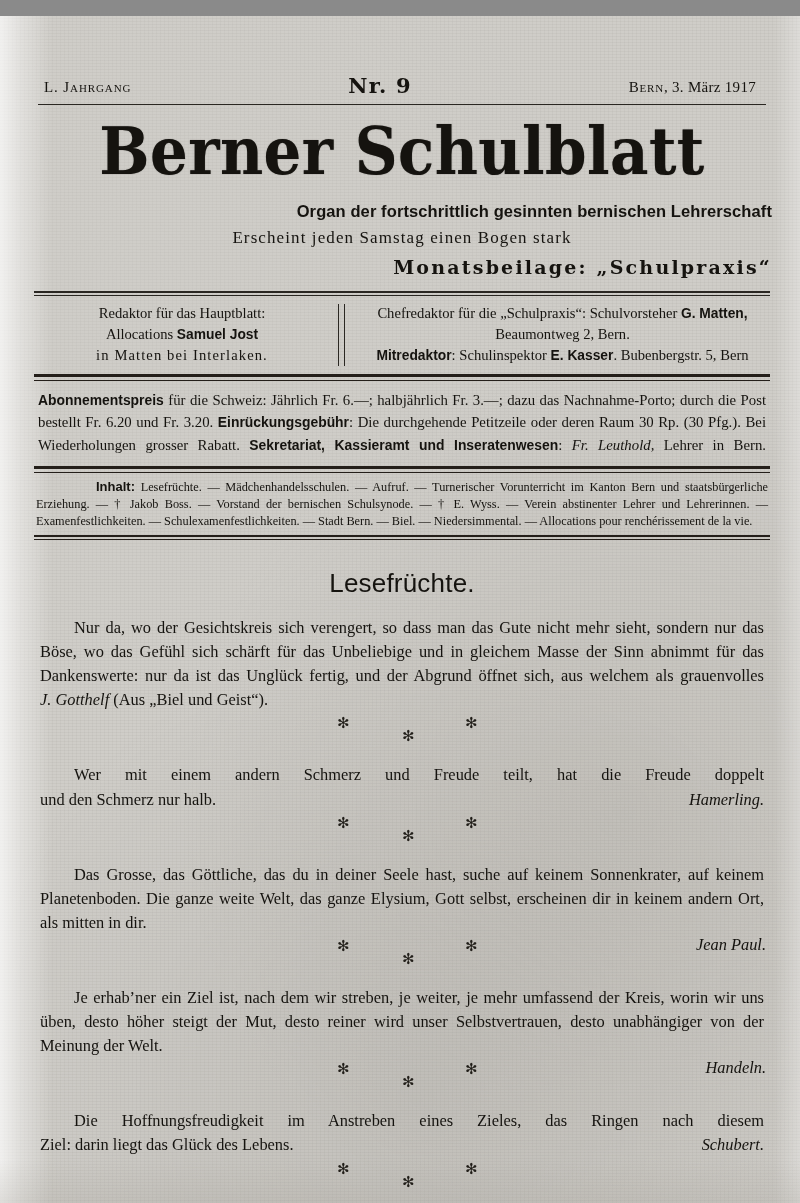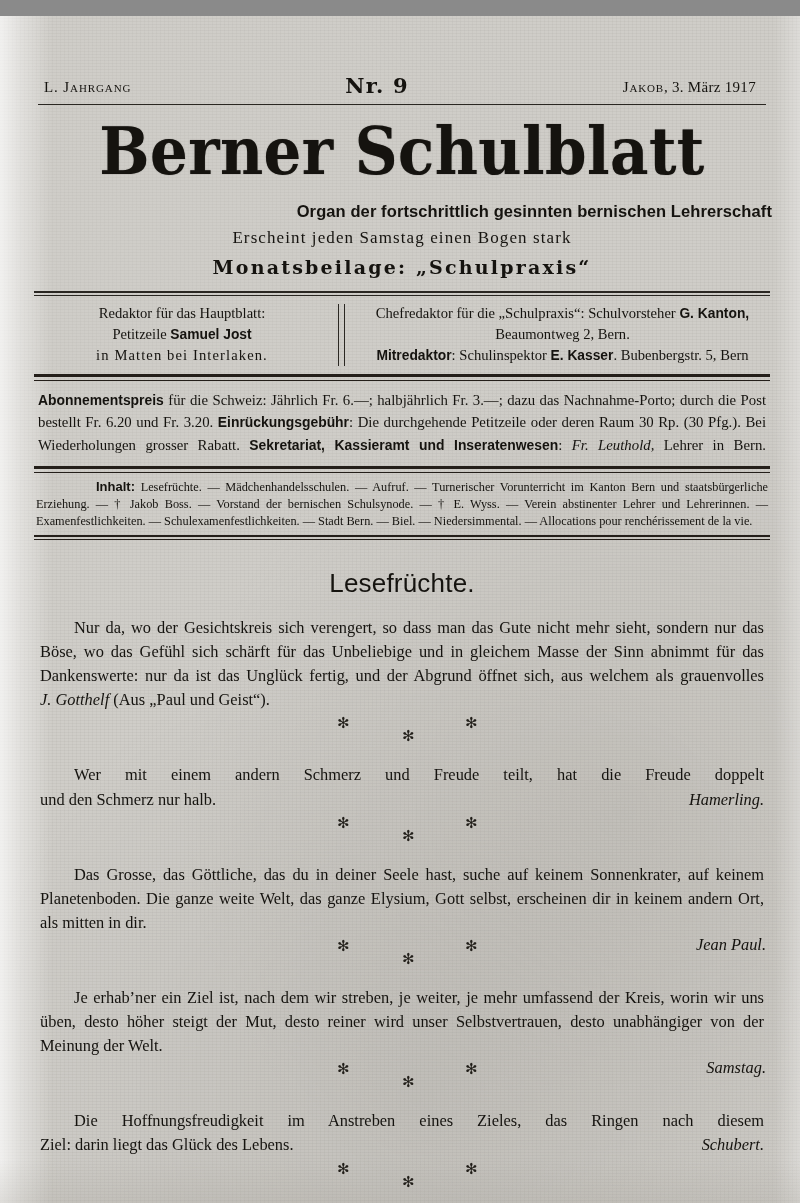--- a/index.html
+++ b/index.html
@@ -112,21 +112,21 @@
     letter-spacing: .1px;
     margin-top: 18px;
   }
   .subtitle-2 {
     text-align: center;
     font-size: 17px;
     letter-spacing: 1.1px;
     margin-top: 7px;
   }
   .subtitle-3 {
-    text-align: center;
+    text-align: right;
     font-family: "DejaVu Serif", serif;
     font-weight: bold;
     font-size: 19px;
     letter-spacing: 2.2px;
     margin-top: 8px;
   }
 
   
   .rule-double {
     margin: 13px 2px 0 2px;
@@ -276,40 +276,40 @@
 </style>
 </head>
 <body>
 
 <div class="page">
   <div class="content">
 
     <div class="masthead-line">
       <span class="jahrgang">L. Jahrgang</span>
       <span class="issue-no">Nr. 9</span>
-      <span class="place-date"><span class="city">Jakob</span><span>, 3. März 1917</span></span>
+      <span class="place-date"><span class="city">Bern</span><span>, 3. März 1917</span></span>
     </div>
     <hr class="rule-thin">
 
     <div class="paper-title">Berner Schulblatt</div>
 
     <div class="subtitle-1">Organ der fortschrittlich gesinnten bernischen Lehrerschaft</div>
     <div class="subtitle-2">Erscheint jeden Samstag einen Bogen stark</div>
     <div class="subtitle-3">Monatsbeilage: „Schulpraxis“</div>
 
     <div class="rule-double"></div>
     <div class="editors">
       <div class="col-left">
         <div>Redaktor für das Hauptblatt:</div>
-        <div><span>Petitzeile </span><b class="sans-b">Samuel Jost</b></div>
+        <div><span>Allocations </span><b class="sans-b">Samuel Jost</b></div>
         <div class="spaced-ln">in Matten bei Interlaken.</div>
       </div>
       <div class="divider"></div>
       <div class="col-right">
-        <div><span>Chefredaktor für die „Schulpraxis“: Schulvorsteher </span><b class="sans-b">G. Kanton,</b></div>
+        <div><span>Chefredaktor für die „Schulpraxis“: Schulvorsteher </span><b class="sans-b">G. Matten,</b></div>
         <div>Beaumontweg 2, Bern.</div>
         <div><b class="sans-b">Mitredaktor</b><span>: Schulinspektor </span><b class="sans-b">E. Kasser</b><span>. Bubenbergstr. 5, Bern</span></div>
       </div>
     </div>
     <div class="rule-double-heavy"></div>
 
     <div class="subscription">
       <span class="lead">Abonnementspreis</span><span> für die Schweiz: Jährlich Fr. 6.—; halbjährlich Fr. 3.—; dazu das Nachnahme-Porto; durch die Post bestellt Fr. 6.20 und Fr. 3.20.  </span><span class="lead">Einrückungsgebühr</span><span>: Die durchgehende Petitzeile oder deren Raum 30 Rp. (30 Pfg.). Bei Wiederholungen grosser Rabatt.  </span><span class="lead">Sekretariat, Kassieramt und Inseratenwesen</span><span>: </span><i>Fr. Leuthold,</i><span> Lehrer in Bern.</span>
     </div>
 
@@ -317,21 +317,21 @@
     <div class="contents">
       <span class="lead">Inhalt:</span><span> Lesefrüchte. — Mädchenhandelsschulen. — Aufruf. — Turnerischer Vorunterricht im Kanton Bern und staatsbürgerliche Erziehung. — † Jakob Boss. — Vorstand der bernischen Schulsynode. — † E. Wyss. — Verein abstinenter Lehrer und Lehrerinnen. — Examenfestlichkeiten. — Schulexamenfestlichkeiten. — Stadt Bern. — Biel. — Niedersimmental. — Allocations pour renchérissement de la vie.</span>
     </div>
     <div class="rule-contents-bot"></div>
 
     <h1 class="article-title">Lesefrüchte.</h1>
 
     <div class="quote-block">
       <p>Nur da, wo der Gesichtskreis sich verengert, so dass man das Gute nicht mehr sieht, sondern nur das Böse, wo das Gefühl sich schärft für das Unbeliebige und in gleichem Masse der Sinn abnimmt für das Dankenswerte: nur da ist das Unglück fertig, und der Abgrund öffnet sich, aus welchem als grauenvolles</p>
       <div class="line-with-attrib">
-        <span><i class="attrib">J. Gotthelf</i><span> (Aus „Paul und Geist“).</span></span>
+        <span><i class="attrib">J. Gotthelf</i><span> (Aus „Biel und Geist“).</span></span>
       </div>
     </div>
 
     <div class="stars">
       <span class="s1">✻</span>
       <span class="s2">✻</span>
       <span class="s3">✻</span>
     </div>
 
     <div class="quote-block">
@@ -358,21 +358,21 @@
       <i class="attrib-on-stars">Jean Paul.</i>
     </div>
 
     <div class="quote-block">
       <p class="last-free">Je erhab’ner ein Ziel ist, nach dem wir streben, je weiter, je mehr umfassend der Kreis, worin wir uns üben, desto höher steigt der Mut, desto reiner wird unser Selbstvertrauen, desto unabhängiger von der Meinung der Welt.</p>
     </div>
     <div class="stars with-attrib">
       <span class="s1">✻</span>
       <span class="s2">✻</span>
       <span class="s3">✻</span>
-      <i class="attrib-on-stars">Samstag.</i>
+      <i class="attrib-on-stars">Handeln.</i>
     </div>
 
     <div class="quote-block">
       <p>Die Hoffnungsfreudigkeit im Anstreben eines Zieles, das Ringen nach diesem</p>
       <div class="line-with-attrib">
         <span class="txt">Ziel: darin liegt das Glück des Lebens.</span>
         <i class="attrib">Schubert.</i>
       </div>
     </div>
 

